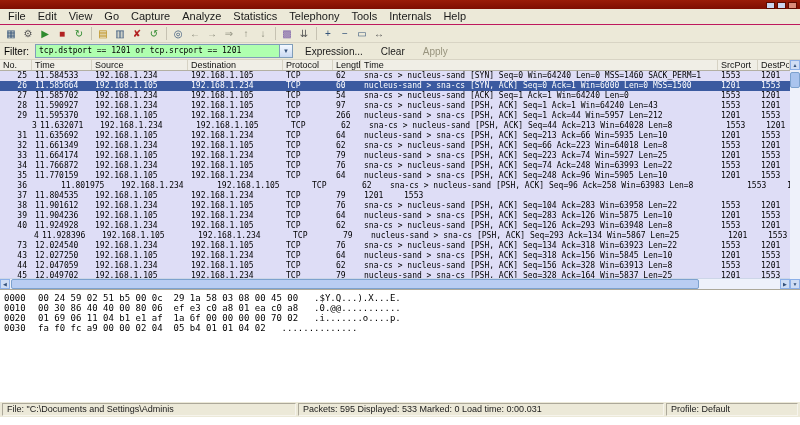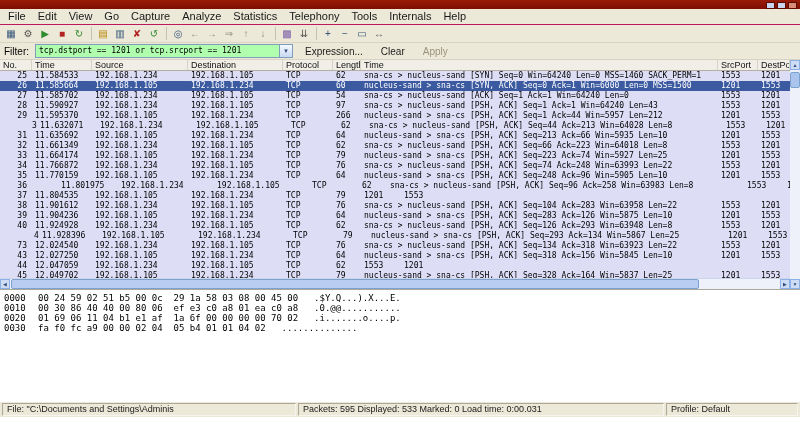--- a/index.html
+++ b/index.html
@@ -369,20 +369,21 @@
         <span class="pcell" style="width: 40px;">1201</span>
         <span class="pcell" style="width: 32px;">1553</span>
       </div>
       <div class="prow">
         <span class="pcell num" style="width: 32px;">44</span>
         <span class="pcell" style="width: 60px;">12.047059</span>
         <span class="pcell" style="width: 96px;">192.168.1.234</span>
         <span class="pcell" style="width: 95px;">192.168.1.105</span>
         <span class="pcell" style="width: 50px;">TCP</span>
         <span class="pcell" style="width: 28px;">62</span>
+        <span class="pcell" style="width: 357px;">sna-cs &gt; nucleus-sand [PSH, ACK] Seq=156 Ack=328 Win=63913 Len=8</span>
         <span class="pcell" style="width: 40px;">1553</span>
         <span class="pcell" style="width: 32px;">1201</span>
       </div>
       <div class="prow">
         <span class="pcell num" style="width: 32px;">45</span>
         <span class="pcell" style="width: 60px;">12.049702</span>
         <span class="pcell" style="width: 96px;">192.168.1.105</span>
         <span class="pcell" style="width: 95px;">192.168.1.234</span>
         <span class="pcell" style="width: 50px;">TCP</span>
         <span class="pcell" style="width: 28px;">79</span>

